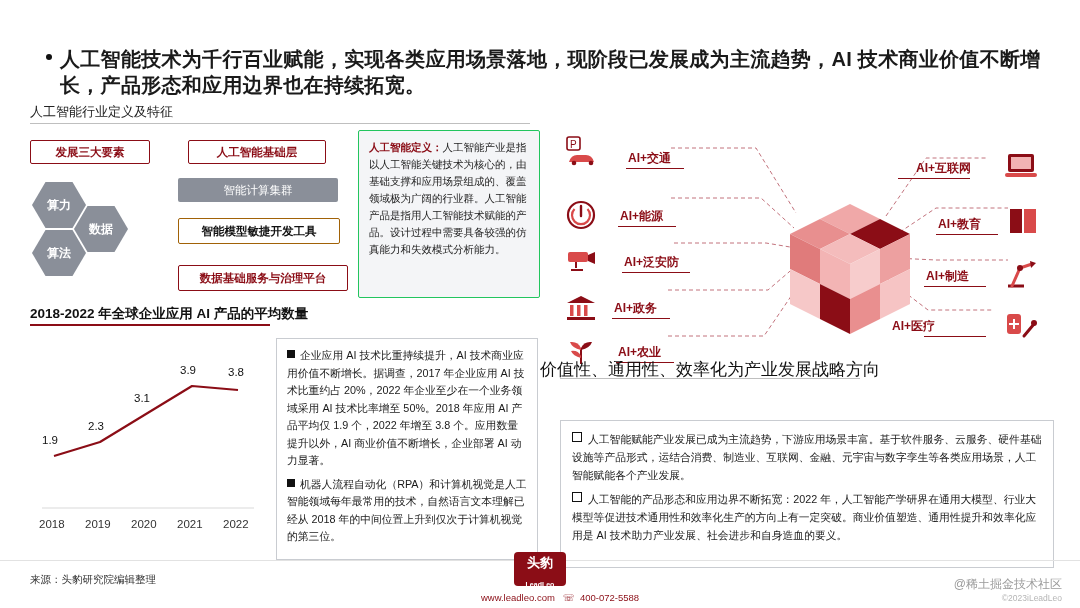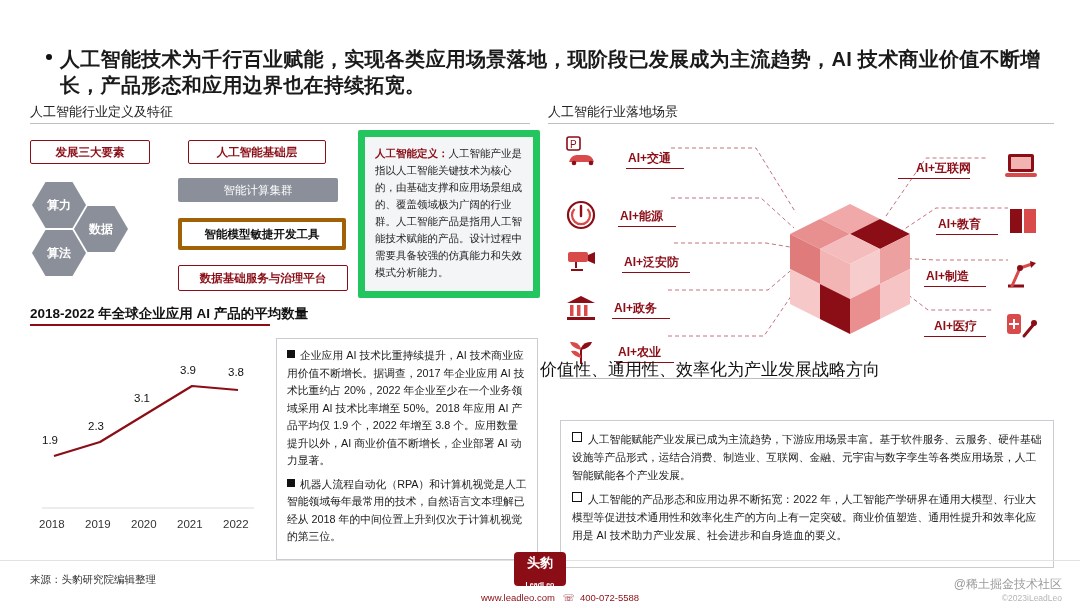--- a/index.html
+++ b/index.html
@@ -31,35 +31,35 @@
   .tag{
     position:absolute;border:1px solid #8b0d16;color:#8b0d16;
     font-size:11.5px;font-weight:bold;text-align:center;
     border-radius:2px;background:#fff;line-height:22px;height:22px;
   }
   .greybox{
     position:absolute;background:#8a8f99;color:#fff;font-size:11.5px;
     text-align:center;line-height:24px;height:24px;border-radius:2px;
   }
   .whitebox{
-    position:absolute;background:#fff;border:4px solid #a16207;color:#111;
+    position:absolute;background:#fff;border:1px solid #a16207;color:#111;
     font-size:11.5px;font-weight:bold;text-align:center;line-height:24px;height:24px;border-radius:2px;
   }
   .redbox{
     position:absolute;background:#fff;border:1px solid #8b0d16;color:#8b0d16;
     font-size:11.5px;font-weight:bold;text-align:center;line-height:24px;height:24px;border-radius:2px;
   }
   .hex{
     position:absolute;width:54px;height:46px;background:#8a8f99;color:#fff;
     font-size:12px;font-weight:bold;display:flex;align-items:center;justify-content:center;
     clip-path:polygon(25% 0,75% 0,100% 50%,75% 100%,25% 100%,0 50%);
   }
   .defbox{
     position:absolute;left:358px;top:130px;width:182px;height:168px;
-    border:7px solid #22c55e;background:#f4f5f7;border-radius:2px;
+    border:1px solid #22c55e;background:#f4f5f7;border-radius:2px;
     font-size:10.5px;line-height:17px;color:#222;padding:8px 10px;box-sizing:border-box;
   }
   .defbox b{color:#8b0d16;}
 
   
   .chart-title{position:absolute;left:30px;top:305px;font-size:13.5px;font-weight:bold;color:#111;}
   .chart-rule{position:absolute;left:30px;top:324px;width:240px;height:2px;background:#8b0d16;}
   .chart-wrap{position:absolute;left:28px;top:330px;width:240px;height:230px;}
   .axis-lbl{position:absolute;font-size:11.5px;color:#333;}
   .val-lbl{position:absolute;font-size:11.5px;color:#111;}
@@ -94,24 +94,20 @@
 
 
   <div class="lead-dot"></div>
   <div class="lead">人工智能技术为千行百业赋能，实现各类应用场景落地，现阶段已发展成为主流趋势，AI 技术商业价值不断增长，产品形态和应用边界也在持续拓宽。</div>
 
   <div class="sec-cap" style="left:30px;top:103px;width:500px;">
     <span>人工智能行业定义及特征</span>
     <div class="bar" style="width:500px;"></div>
   </div>
 
-  <div class="sec-cap" style="left:548px;top:103px;width:506px;">
-    <span>人工智能行业落地场景</span>
-    <div class="bar" style="width:506px;"></div>
-  </div>
 
   <div class="tag" style="left:30px;top:140px;width:118px;">发展三大要素</div>
   <div class="tag" style="left:188px;top:140px;width:136px;">人工智能基础层</div>
 
   <div class="hex" style="left:32px;top:182px;">算力</div>
   <div class="hex" style="left:74px;top:206px;">数据</div>
   <div class="hex" style="left:32px;top:230px;">算法</div>
 
   <div class="greybox" style="left:178px;top:178px;width:160px;">智能计算集群</div>
   <div class="whitebox" style="left:178px;top:218px;width:160px;">智能模型敏捷开发工具</div>
@@ -258,21 +254,21 @@
 
   <div class="scene-lbl" style="left:926px;top:268px;">AI+制造</div>
   <div class="scene-underline" style="left:924px;top:286px;width:62px;"></div>
   <svg style="position:absolute;left:1004px;top:258px;" width="34" height="32" viewBox="0 0 34 32">
     <path d="M4 28 h16" stroke="#8b0d16" stroke-width="3"></path>
     <path d="M8 28 L16 10 L28 6" stroke="#d94a4a" stroke-width="3" fill="none" stroke-linecap="round"></path>
     <circle cx="16" cy="10" r="3" fill="#8b0d16"></circle>
     <path d="M26 3 l6 2 l-5 5 z" fill="#8b0d16"></path>
   </svg>
 
-  <div class="scene-lbl" style="left:934px;top:318px;text-align:center;">AI+医疗</div>
+  <div class="scene-lbl" style="left:892px;top:318px;text-align:center;">AI+医疗</div>
   <div class="scene-underline" style="left:924px;top:336px;width:62px;"></div>
   <svg style="position:absolute;left:1004px;top:310px;" width="34" height="32" viewBox="0 0 34 32">
     <rect x="3" y="4" width="14" height="20" rx="3" fill="#d94a4a"></rect>
     <path d="M10 9 v10 M5 14 h10" stroke="#fff" stroke-width="2"></path>
     <path d="M20 26 l10-12" stroke="#8b0d16" stroke-width="3" stroke-linecap="round"></path>
     <circle cx="30" cy="13" r="3" fill="#8b0d16"></circle>
   </svg>
 
   <div class="rt-head">价值性、通用性、效率化为产业发展战略方向</div>
   <div class="rt-rule"></div>

